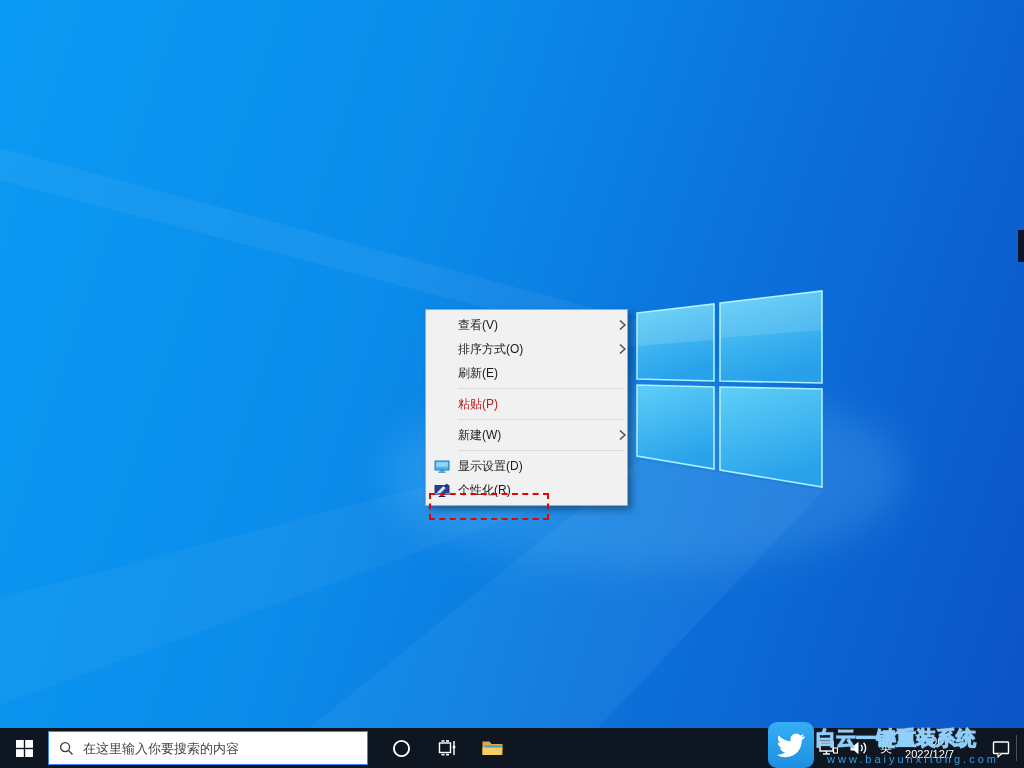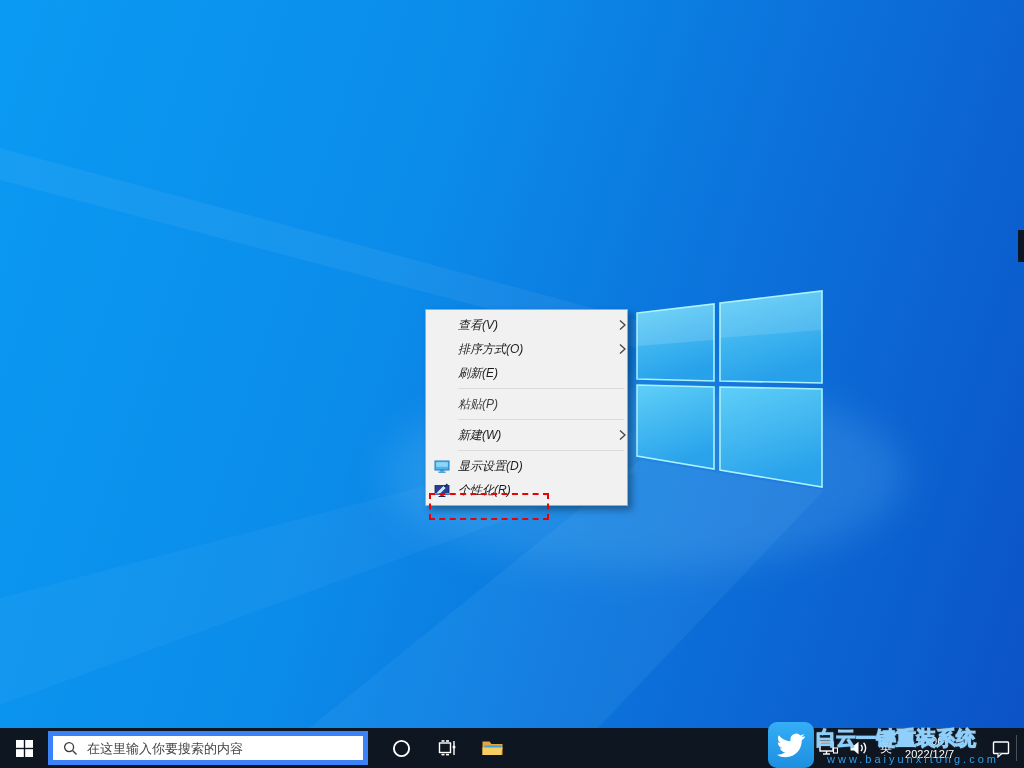--- a/index.html
+++ b/index.html
@@ -11,35 +11,35 @@
   }
   .wallpaper-svg { position:absolute; inset:0; }
 
   .edge-artifact { position:absolute; left:1018px; top:230px; width:6px; height:32px;
     background:#0b1526; z-index:2; }
 
   
   .context-menu { position:absolute; left:425px; top:309px; width:203px; z-index:6;
     background:#f1f1f1; border:1px solid #a8a8a8; padding:3px 0;
     box-shadow:4px 4px 7px rgba(0,0,0,.35); font-size:12px; color:#1b1b1b; }
-  .menu-item { display:flex; align-items:center; height:24px; padding:0 0 0 0;font-style:italic; }
+  .menu-item { display:flex; align-items:center; height:24px; padding:0 0 0 0; }
   .menu-item .gutter { width:32px; display:flex; align-items:center; justify-content:center; flex:none; }
   .menu-item .lbl { flex:1; white-space:nowrap; }
-  .menu-item.disabled .lbl { color:#404040; }
+  .menu-item.disabled .lbl { color:#b91c1c; }
   .menu-item .arrow { width:14px; flex:none; display:flex; justify-content:flex-end; }
   .menu-sep { height:1px; background:#dadada; margin:3px 3px 3px 32px; }
   .highlight-box { position:absolute; left:3px; top:183px; width:120px; height:27px;
     border:2px dashed #ec0000; pointer-events:none; }
 
   
   .taskbar { position:absolute; left:0; bottom:0; width:1024px; height:40px;
     background:#0e1621; display:flex; align-items:center; z-index:5; color:#fff; }
   .tb-btn { width:46px; height:40px; display:flex; align-items:center; justify-content:center; flex:none; }
   .start-btn { width:48px; }
-  .search-box { width:320px; height:34px; background:#ffffff; border:5px solid #3b82f6;
+  .search-box { width:320px; height:34px; background:#ffffff; border:1px solid #3b82f6;
     display:flex; align-items:center; padding:0 10px; flex:none; }
   .search-box input { border:none; outline:none; flex:1; font-size:13px; color:#222;
     margin-left:9px; font-family:inherit; background:transparent; }
   .search-box input::placeholder { color:#454545; opacity:1; }
   .tb-spacer { flex:1; }
 
   .tray { display:flex; align-items:center; height:40px; }
   .tray-item { display:flex; align-items:center; justify-content:center; height:40px;
     padding:0 5px; flex:none; }
   .weather { gap:5px; font-size:13px; }

